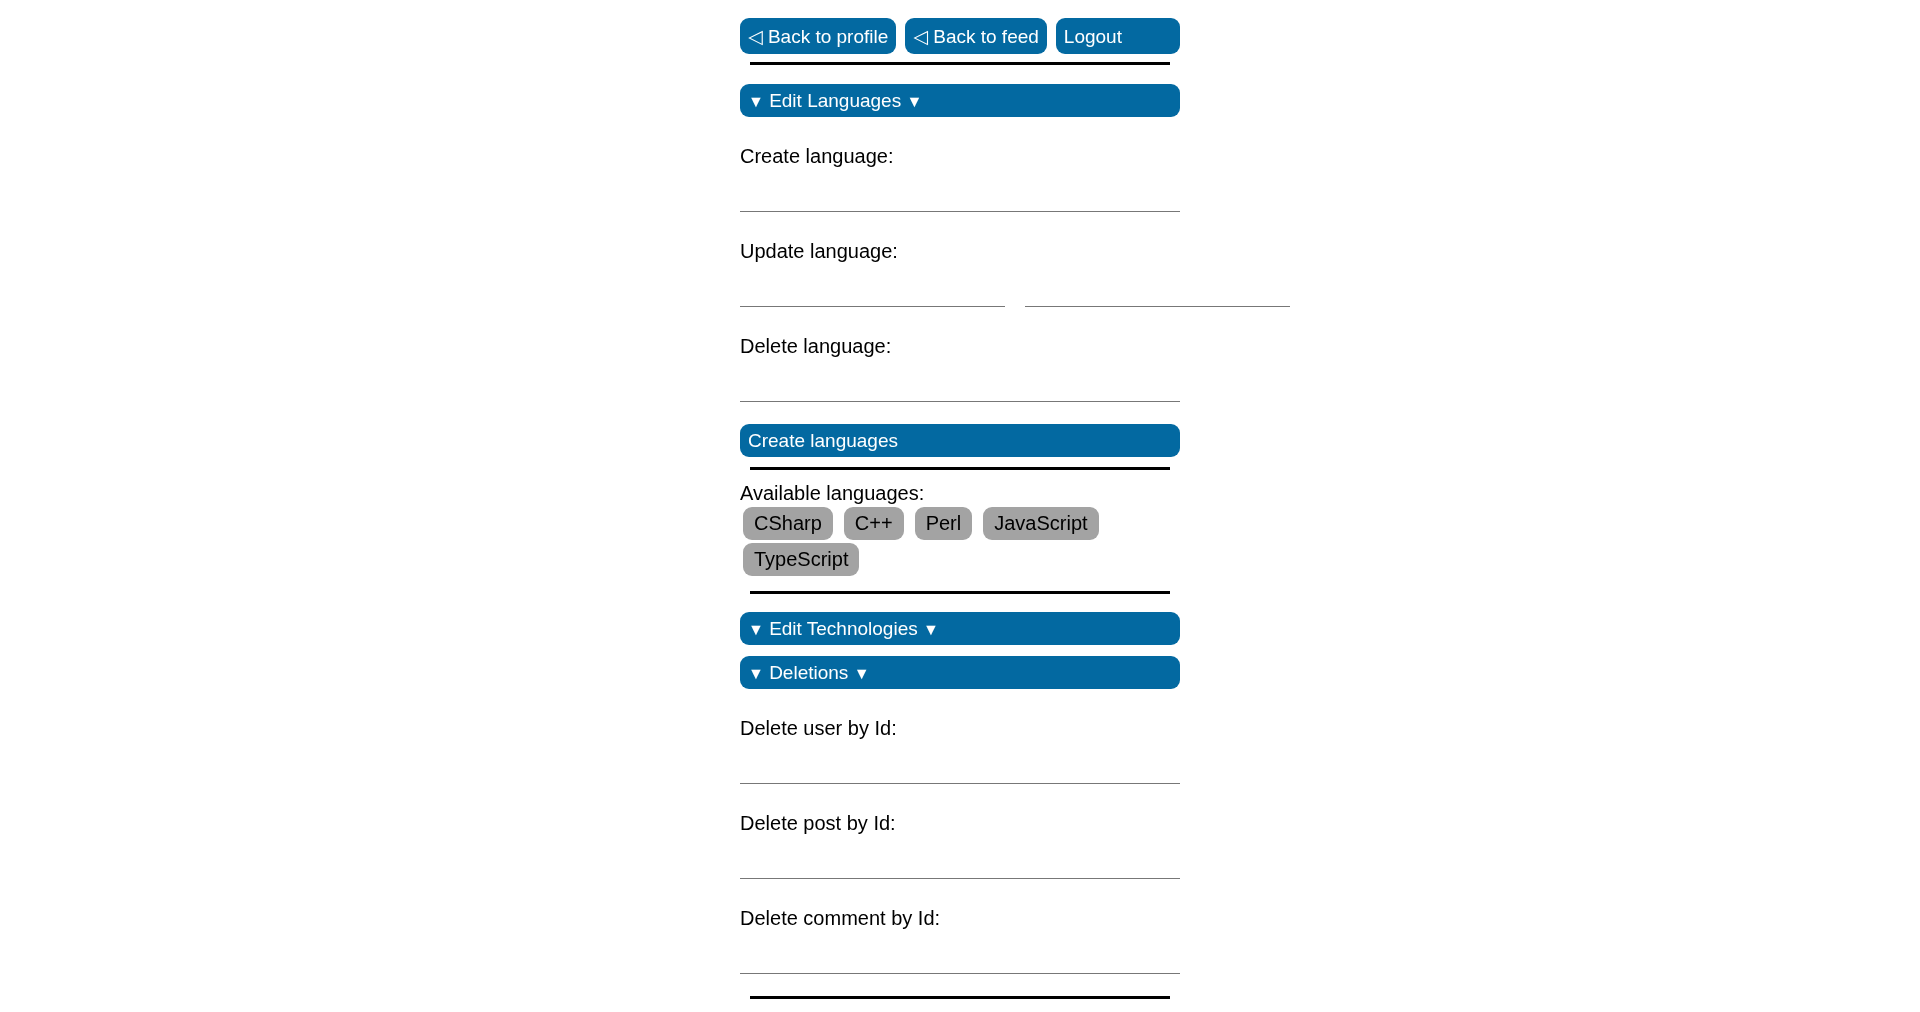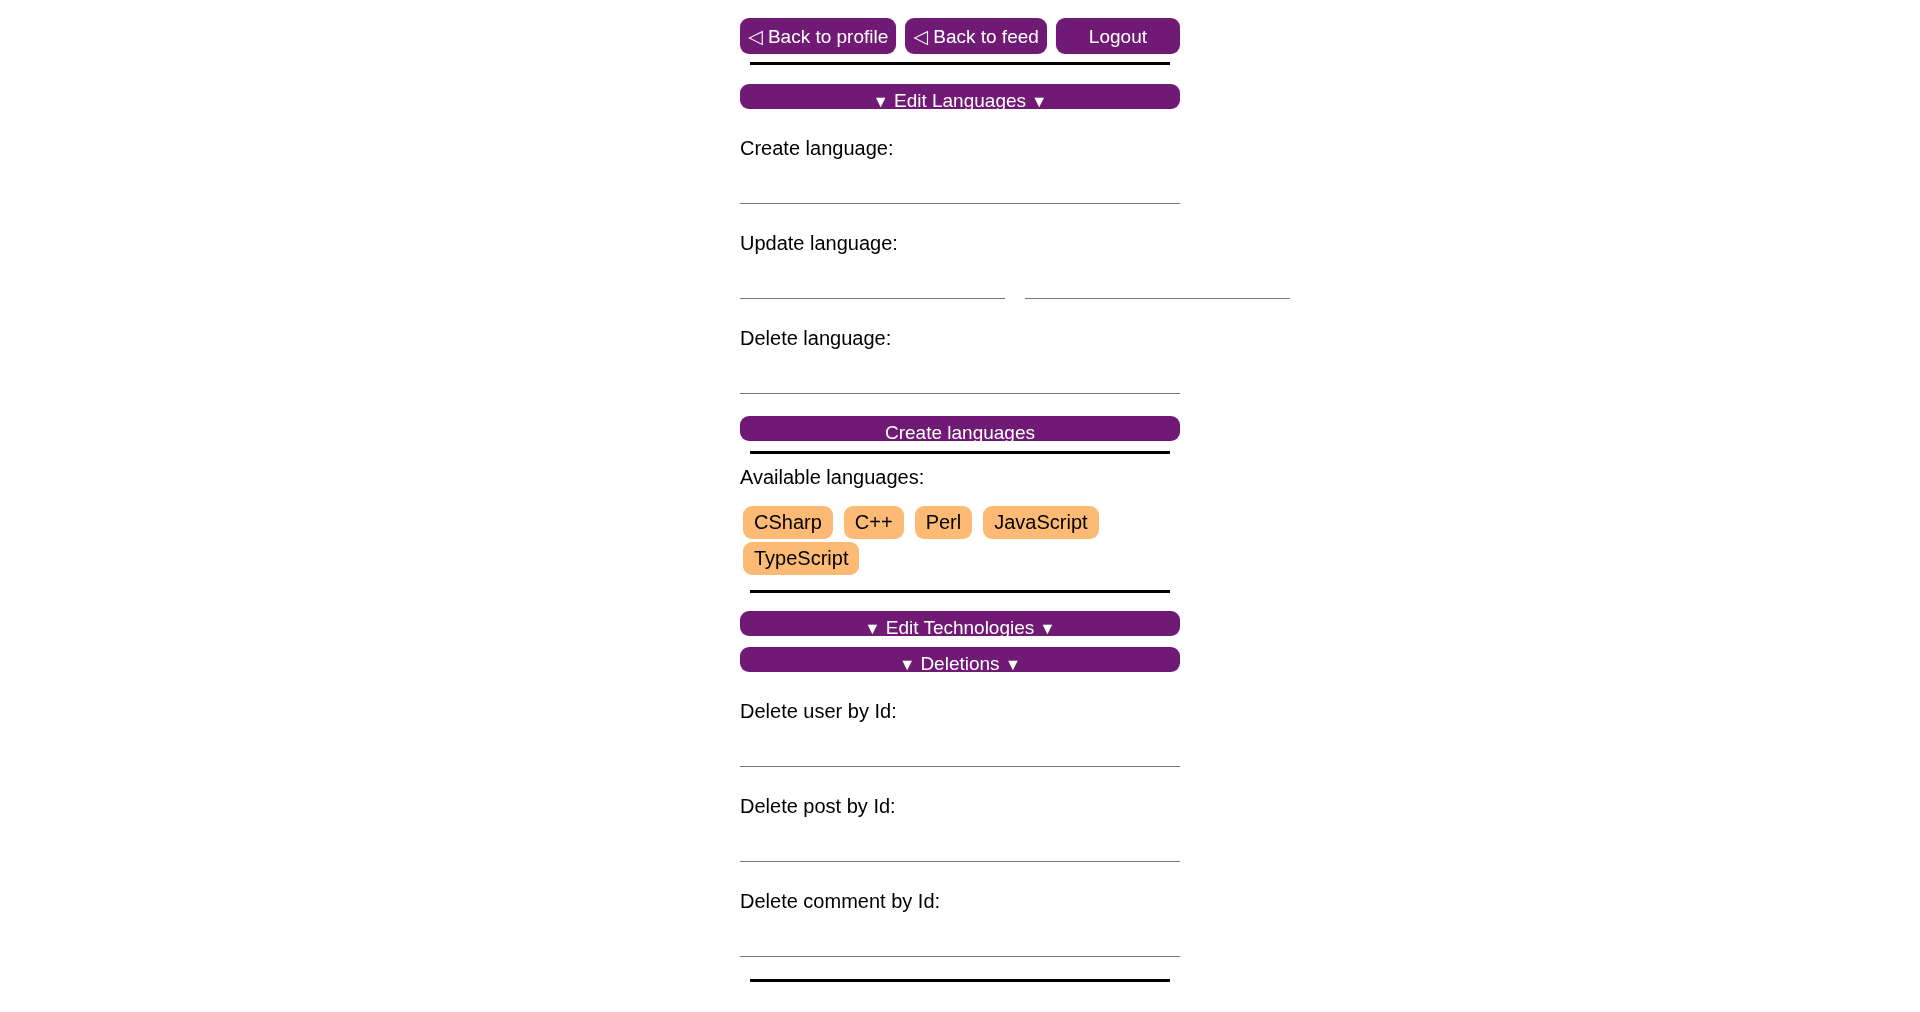--- a/index.html
+++ b/index.html
@@ -14,43 +14,43 @@
     color: #000;
   }
   .column {
     width: 440px;
     margin: 0 auto;
     padding-top: 18px;
   }
   
   .btn {
     display: block;
-    background: #701a75;
+    background: #0369a1;
     color: #fff;
     border: none;
     border-radius: 9px;
     font-family: inherit;
     font-size: 19px;
     line-height: 1;
     padding: 7px 8px;
     cursor: pointer;
-    text-align: center;
+    text-align: left;
     white-space: nowrap;
   }
   .top-row {
     display: flex;
     gap: 9px;
   }
   .top-row .btn {
     flex: 1;
     height: 36px;
   }
   .btn-block {
     width: 100%;
-    height: 25px;
+    height: 33px;
     font-size: 19px;
   }
   .btn .arrow { font-size: 16px; }
   
   hr.sep {
     border: none;
     border-top: 3px solid #000;
     margin: 8px 10px 19px 10px;
   }
   hr.sep.mid    { margin: 10px 10px 12px 10px; }
@@ -82,31 +82,31 @@
     gap: 20px;
   }
   .double input { flex: 1; width: auto; }
   .toggle-btn { margin-bottom: 15px; }
   .toggle-btn + .toggle-btn { margin-top: -4px; margin-bottom: 21px; }
   .submit-btn { margin-top: 20px; }
   
   .avail-label {
     font-size: 20px;
     line-height: 23px;
-    margin-bottom: 17px;
+    margin-bottom: 2px;
   }
   .pill-row {
     display: flex;
     gap: 11px;
     margin-bottom: 3px;
     padding-left: 3px;
   }
   .pill {
     display: inline-block;
-    background: #fdba74;
+    background: #a3a3a3;
     color: #000;
     border: none;
     border-radius: 9px;
     font-family: inherit;
     font-size: 20px;
     line-height: 25px;
     padding: 4px 11px;
     white-space: nowrap;
   }
 </style>

